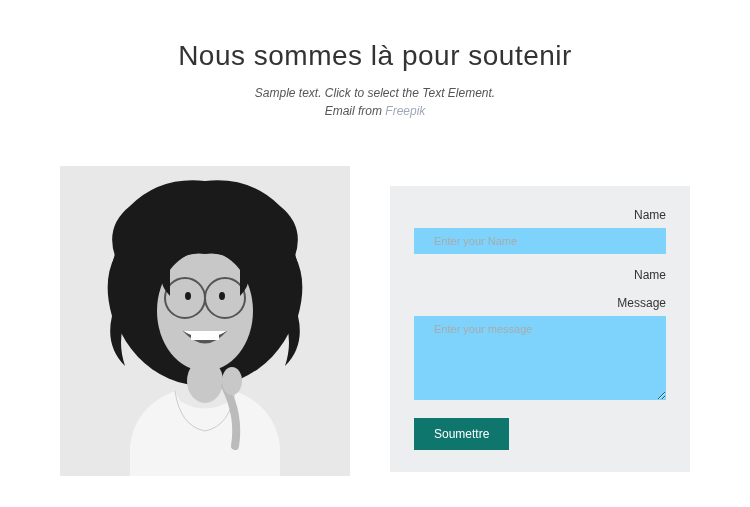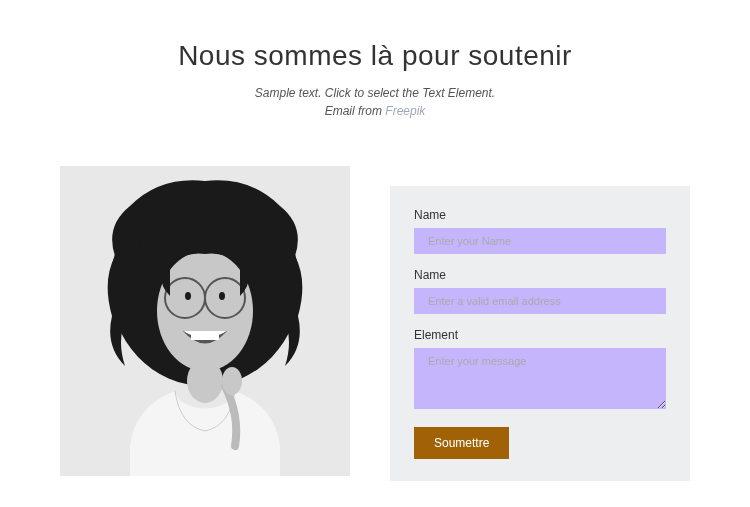--- a/index.html
+++ b/index.html
@@ -59,39 +59,40 @@
       margin-top: 20px;
     }
     .form-group {
       margin-bottom: 14px;
     }
     .form-label {
       display: block;
       font-size: 12px;
       color: #333;
       margin-bottom: 6px;
+      text-align: right;
     }
     .form-input {
       width: 100%;
-      padding: 7px 14px;
+      padding: 7px 20px;
       border: none;
-      background: #c4b5fd;
+      background: #7dd3fc;
       font-size: 11px;
       color: #333;
       font-family: inherit;
     }
     .form-input::placeholder {
       color: #aaa;
     }
     textarea.form-input {
-      height: 61px;
+      height: 84px;
       resize: both;
     }
     .submit-button {
-      background: #a16207;
+      background: #0f766e;
       color: #ffffff;
       border: none;
       padding: 9px 20px;
       font-size: 12px;
       cursor: pointer;
       font-family: inherit;
     }
   </style>
 </head>
 <body>
@@ -127,21 +128,20 @@
     </svg>
   </div>
 
   <div class="form-container">
     <div class="form-group">
       <label class="form-label">Name</label>
       <input type="text" class="form-input" placeholder="Enter your Name" style="">
     </div>
     <div class="form-group">
       <label class="form-label">Name</label>
-      <input type="email" class="form-input" placeholder="Enter a valid email address" style="">
     </div>
     <div class="form-group">
-      <label class="form-label">Element</label>
+      <label class="form-label">Message</label>
       <textarea class="form-input" placeholder="Enter your message" style=""></textarea>
     </div>
     <button class="submit-button">Soumettre</button>
   </div>
 </div>
 
 </body></html>

